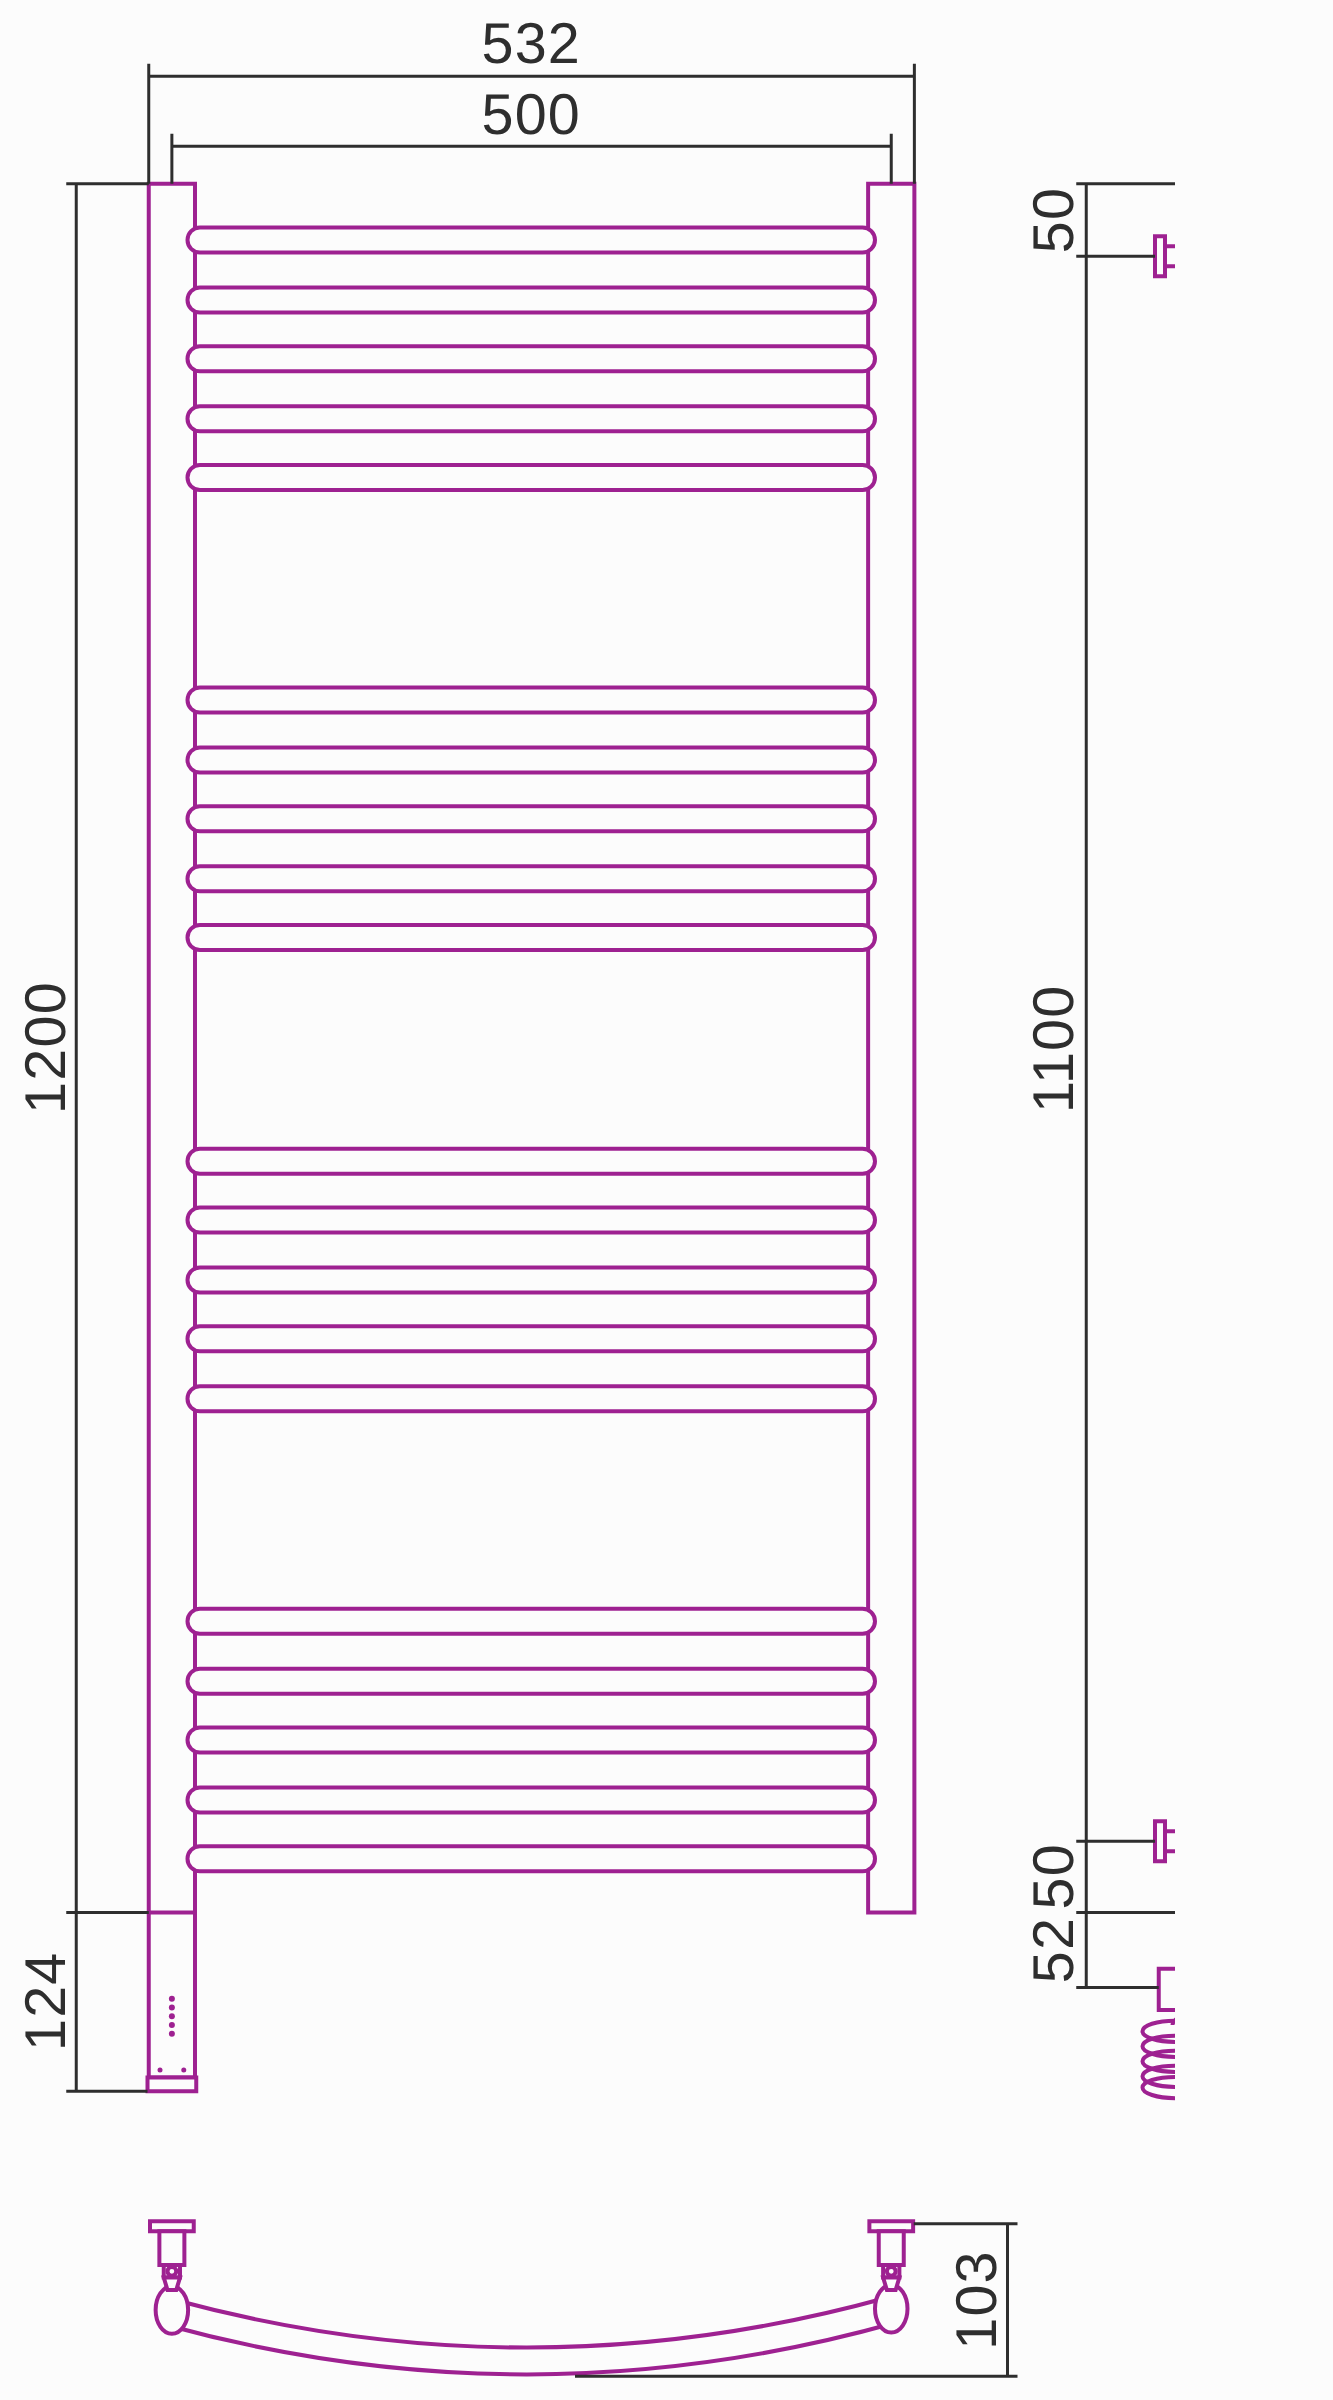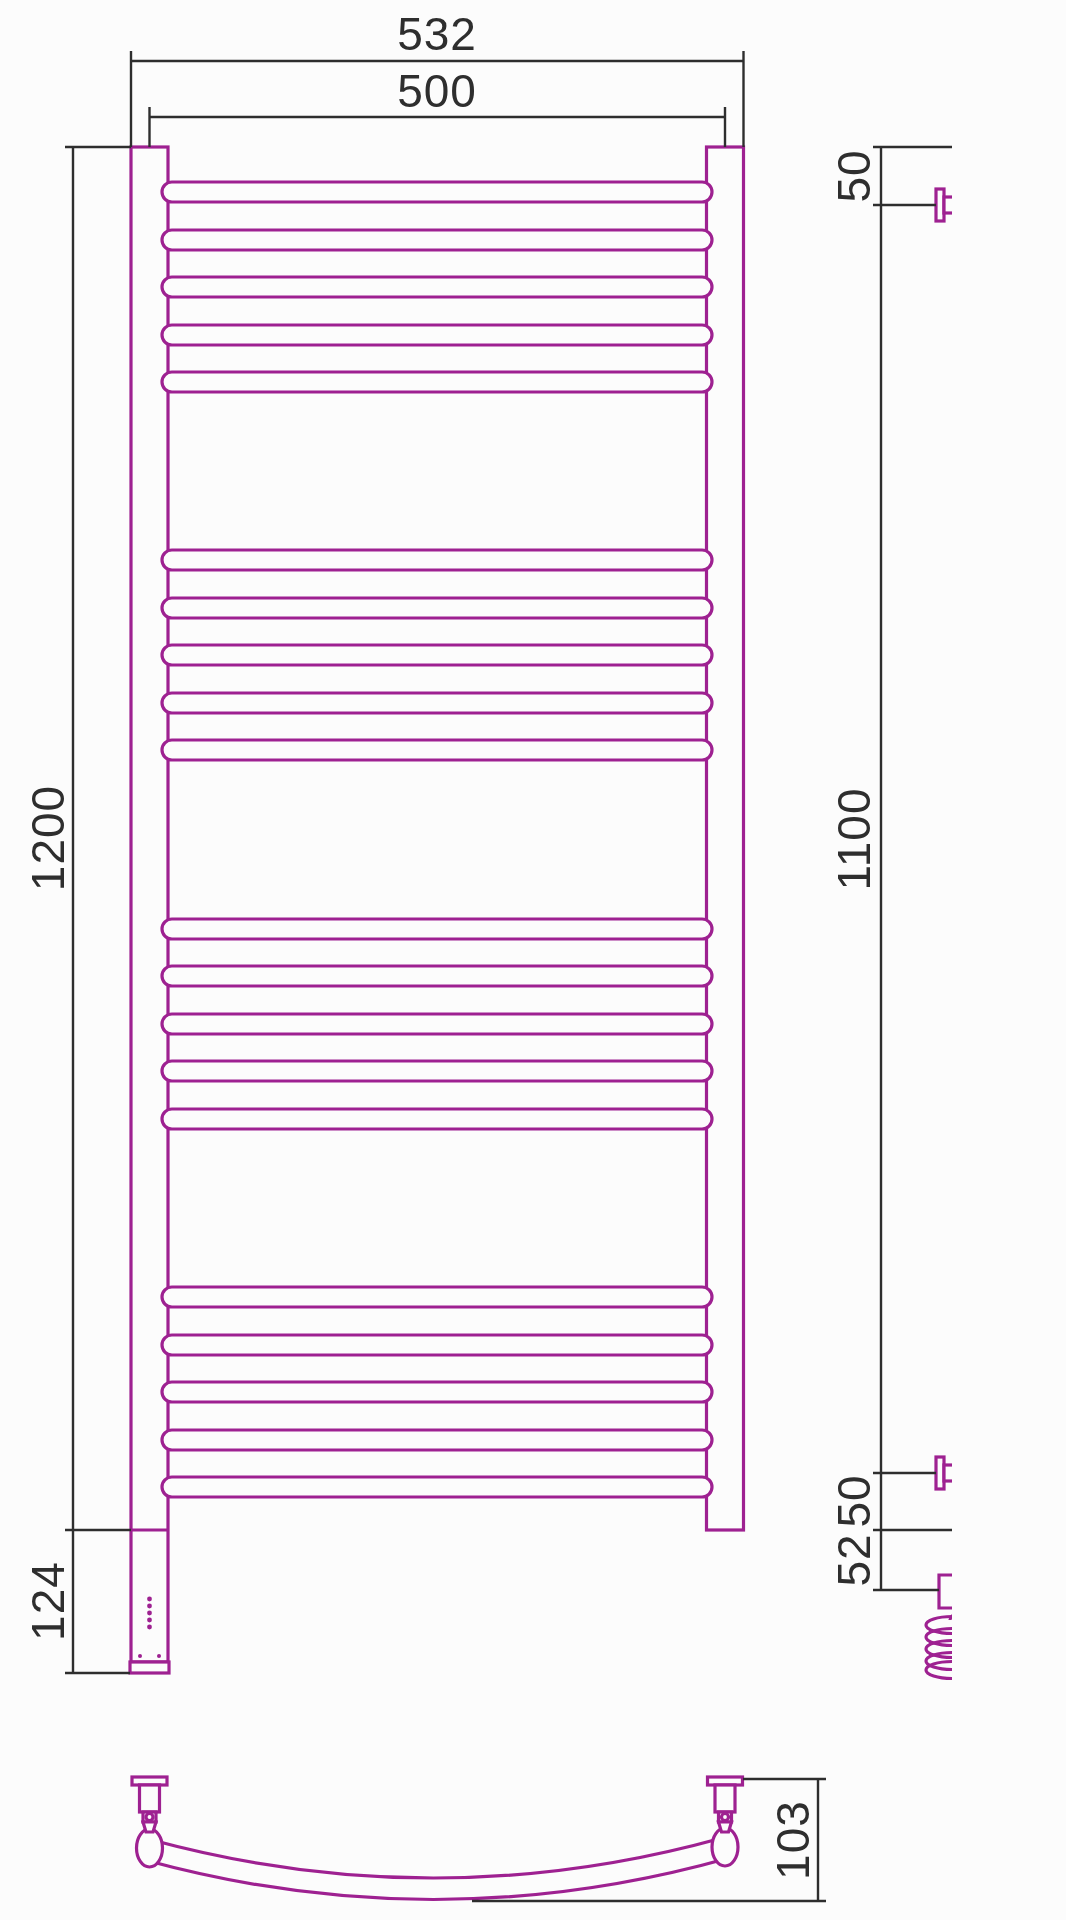--- a/index.html
+++ b/index.html
@@ -1,17 +1,17 @@
 <!DOCTYPE html>
 <html style="--c-prod: #9e2191; --c-dim: #2e2e2e; --c-bg: #fcfcfc;"><head>
 <meta charset="utf-8">
 <style>
   html,body{margin:0;padding:0;}
   body{width:1066px;height:1920px;background:var(--c-bg,#fcfcfc);font-family:"Liberation Sans",sans-serif;}
-  #stage{position:relative;width:940px;height:1920px;overflow:hidden;margin-left:12px;}
+  #stage{position:relative;width:940px;height:1920px;overflow:hidden;}
   svg{display:block;}
   .line-d{stroke:var(--c-dim,#2e2e2e);stroke-width:2.4;fill:none;}
   .shape-p{stroke:var(--c-prod,#9e2191);stroke-width:3.2;fill:var(--c-bg,#fcfcfc);}
   .line-p{stroke:var(--c-prod,#9e2191);stroke-width:3.2;fill:none;}
   .dot-p{fill:var(--c-prod,#9e2191);stroke:none;}
   text.dim{font-family:"Liberation Sans",sans-serif;font-size:46px;fill:var(--c-dim,#2e2e2e);letter-spacing:1px;}
 </style>
 </head>
 <body>
 

